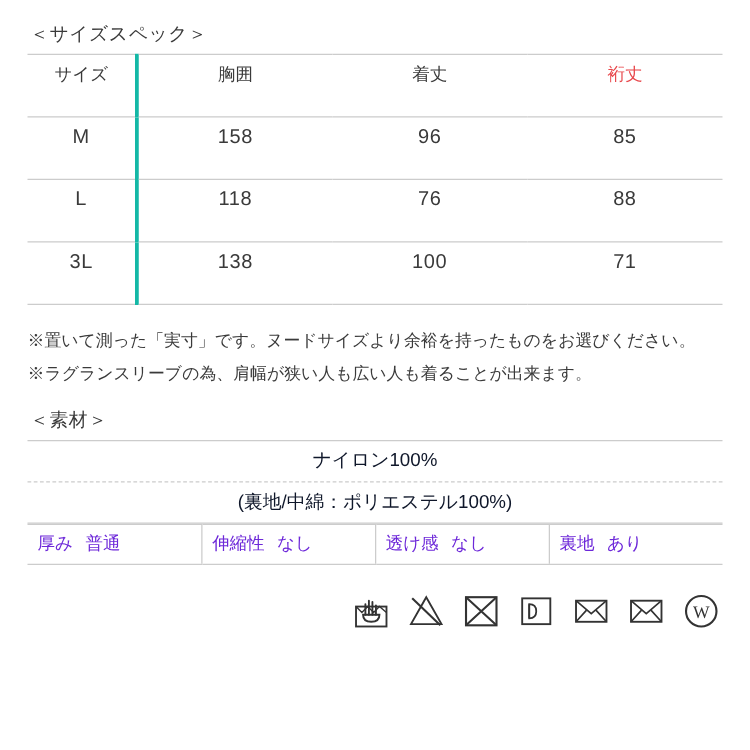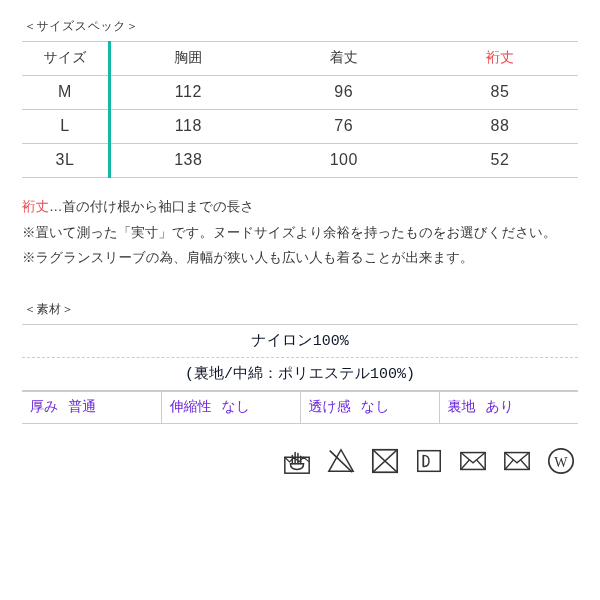--- a/index.html
+++ b/index.html
@@ -17,41 +17,41 @@
     overflow: hidden;
   }
   .page {
     position: relative;
     width: 600px;
     height: 600px;
     box-sizing: border-box;
     padding: 18px 22px 0 22px;
   }
   .section-title {
-    font-size: 12px;
+    font-size: 15px;
     color: #3a3a3a;
     letter-spacing: 0.5px;
     margin: 0 0 6px 2px;
   }
 
   
   table.size-table {
     width: 556px;
     border-collapse: collapse;
     table-layout: fixed;
   }
   table.size-table th,
   table.size-table td {
     border-top: 1px solid #cccccc;
     border-bottom: 1px solid #cccccc;
     text-align: center;
     font-weight: normal;
     font-size: 15px;
     color: #3a3a3a;
-    padding: 5px 0 6px 0;
+    padding: 5px 0 22px 0;
     height: 22px;
   }
   table.size-table thead th {
     border-top: 1px solid #cccccc;
     border-bottom: 1px solid #cccccc;
     font-size: 14px;
   }
   table.size-table thead th.head-accent {
     color: #e8484c;
   }
@@ -76,22 +76,21 @@
   }
   .notes .accent {
     color: #e8484c;
   }
   .notes p {
     margin: 0;
   }
 
   
   .material-wrap {
-    margin-top: 30px;
-    font-family: Liberation Mono, monospace;
+    margin-top: 16px;
   }
   table.material-table {
     width: 556px;
     border-collapse: collapse;
     table-layout: fixed;
   }
   table.material-table td {
     border-top: 1px solid #cccccc;
     border-bottom: 1px solid #cccccc;
     text-align: center;
@@ -156,43 +155,40 @@
       <tr>
         <th class="col-label">サイズ</th>
         <th class="sep">胸囲</th>
         <th>着丈</th>
         <th class="head-accent">裄丈</th>
       </tr>
     </thead>
     <tbody>
       <tr>
         <td class="col-label">M</td>
-        <td class="sep">112</td>
+        <td class="sep">158</td>
         <td>96</td>
         <td>85</td>
       </tr>
       <tr>
         <td class="col-label">L</td>
         <td class="sep">118</td>
         <td>76</td>
         <td>88</td>
       </tr>
       <tr>
         <td class="col-label">3L</td>
         <td class="sep">138</td>
         <td>100</td>
-        <td>52</td>
+        <td>71</td>
       </tr>
     </tbody>
   </table>
 
   <div class="notes">
-    <p>
-      <span class="accent">裄丈</span><span>…首の付け根から袖口までの長さ</span>
-    </p>
     <p>※置いて測った「実寸」です。ヌードサイズより余裕を持ったものをお選びください。</p>
     <p>※ラグランスリーブの為、肩幅が狭い人も広い人も着ることが出来ます。</p>
   </div>
 
   <div class="material-wrap">
     <div class="section-title">＜素材＞</div>
 
     <table class="material-table">
       <tbody>
         <tr>

